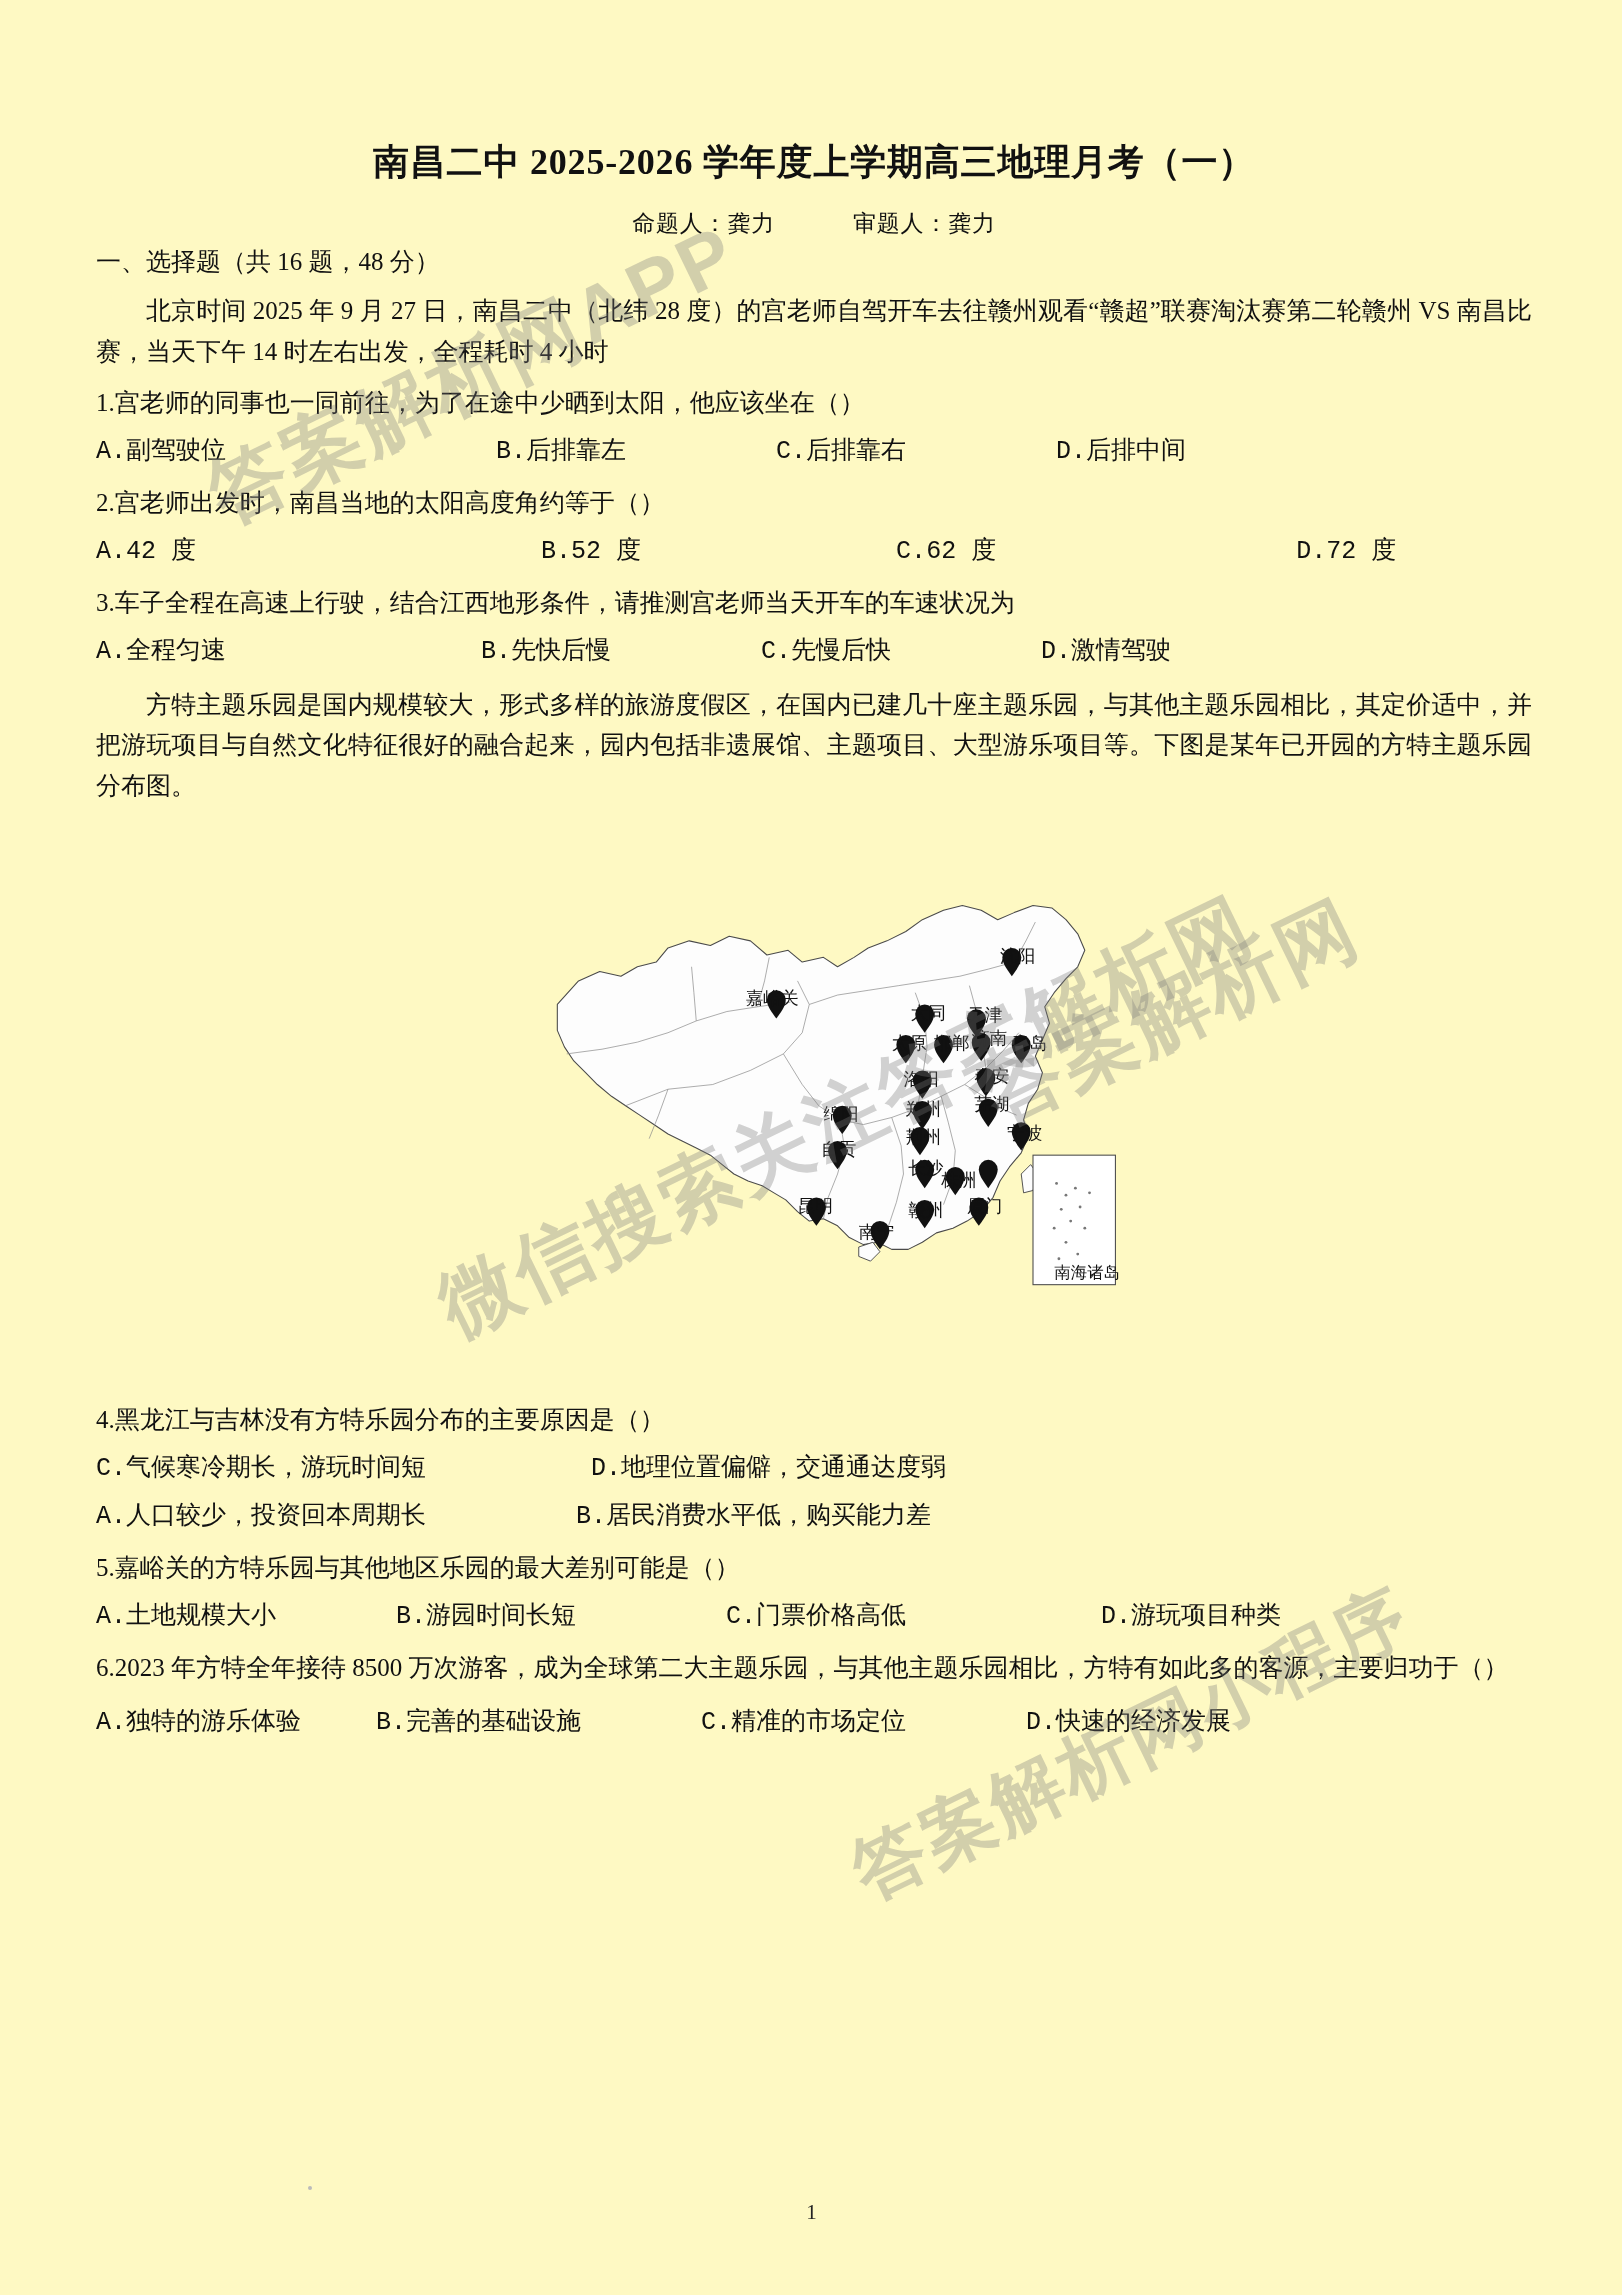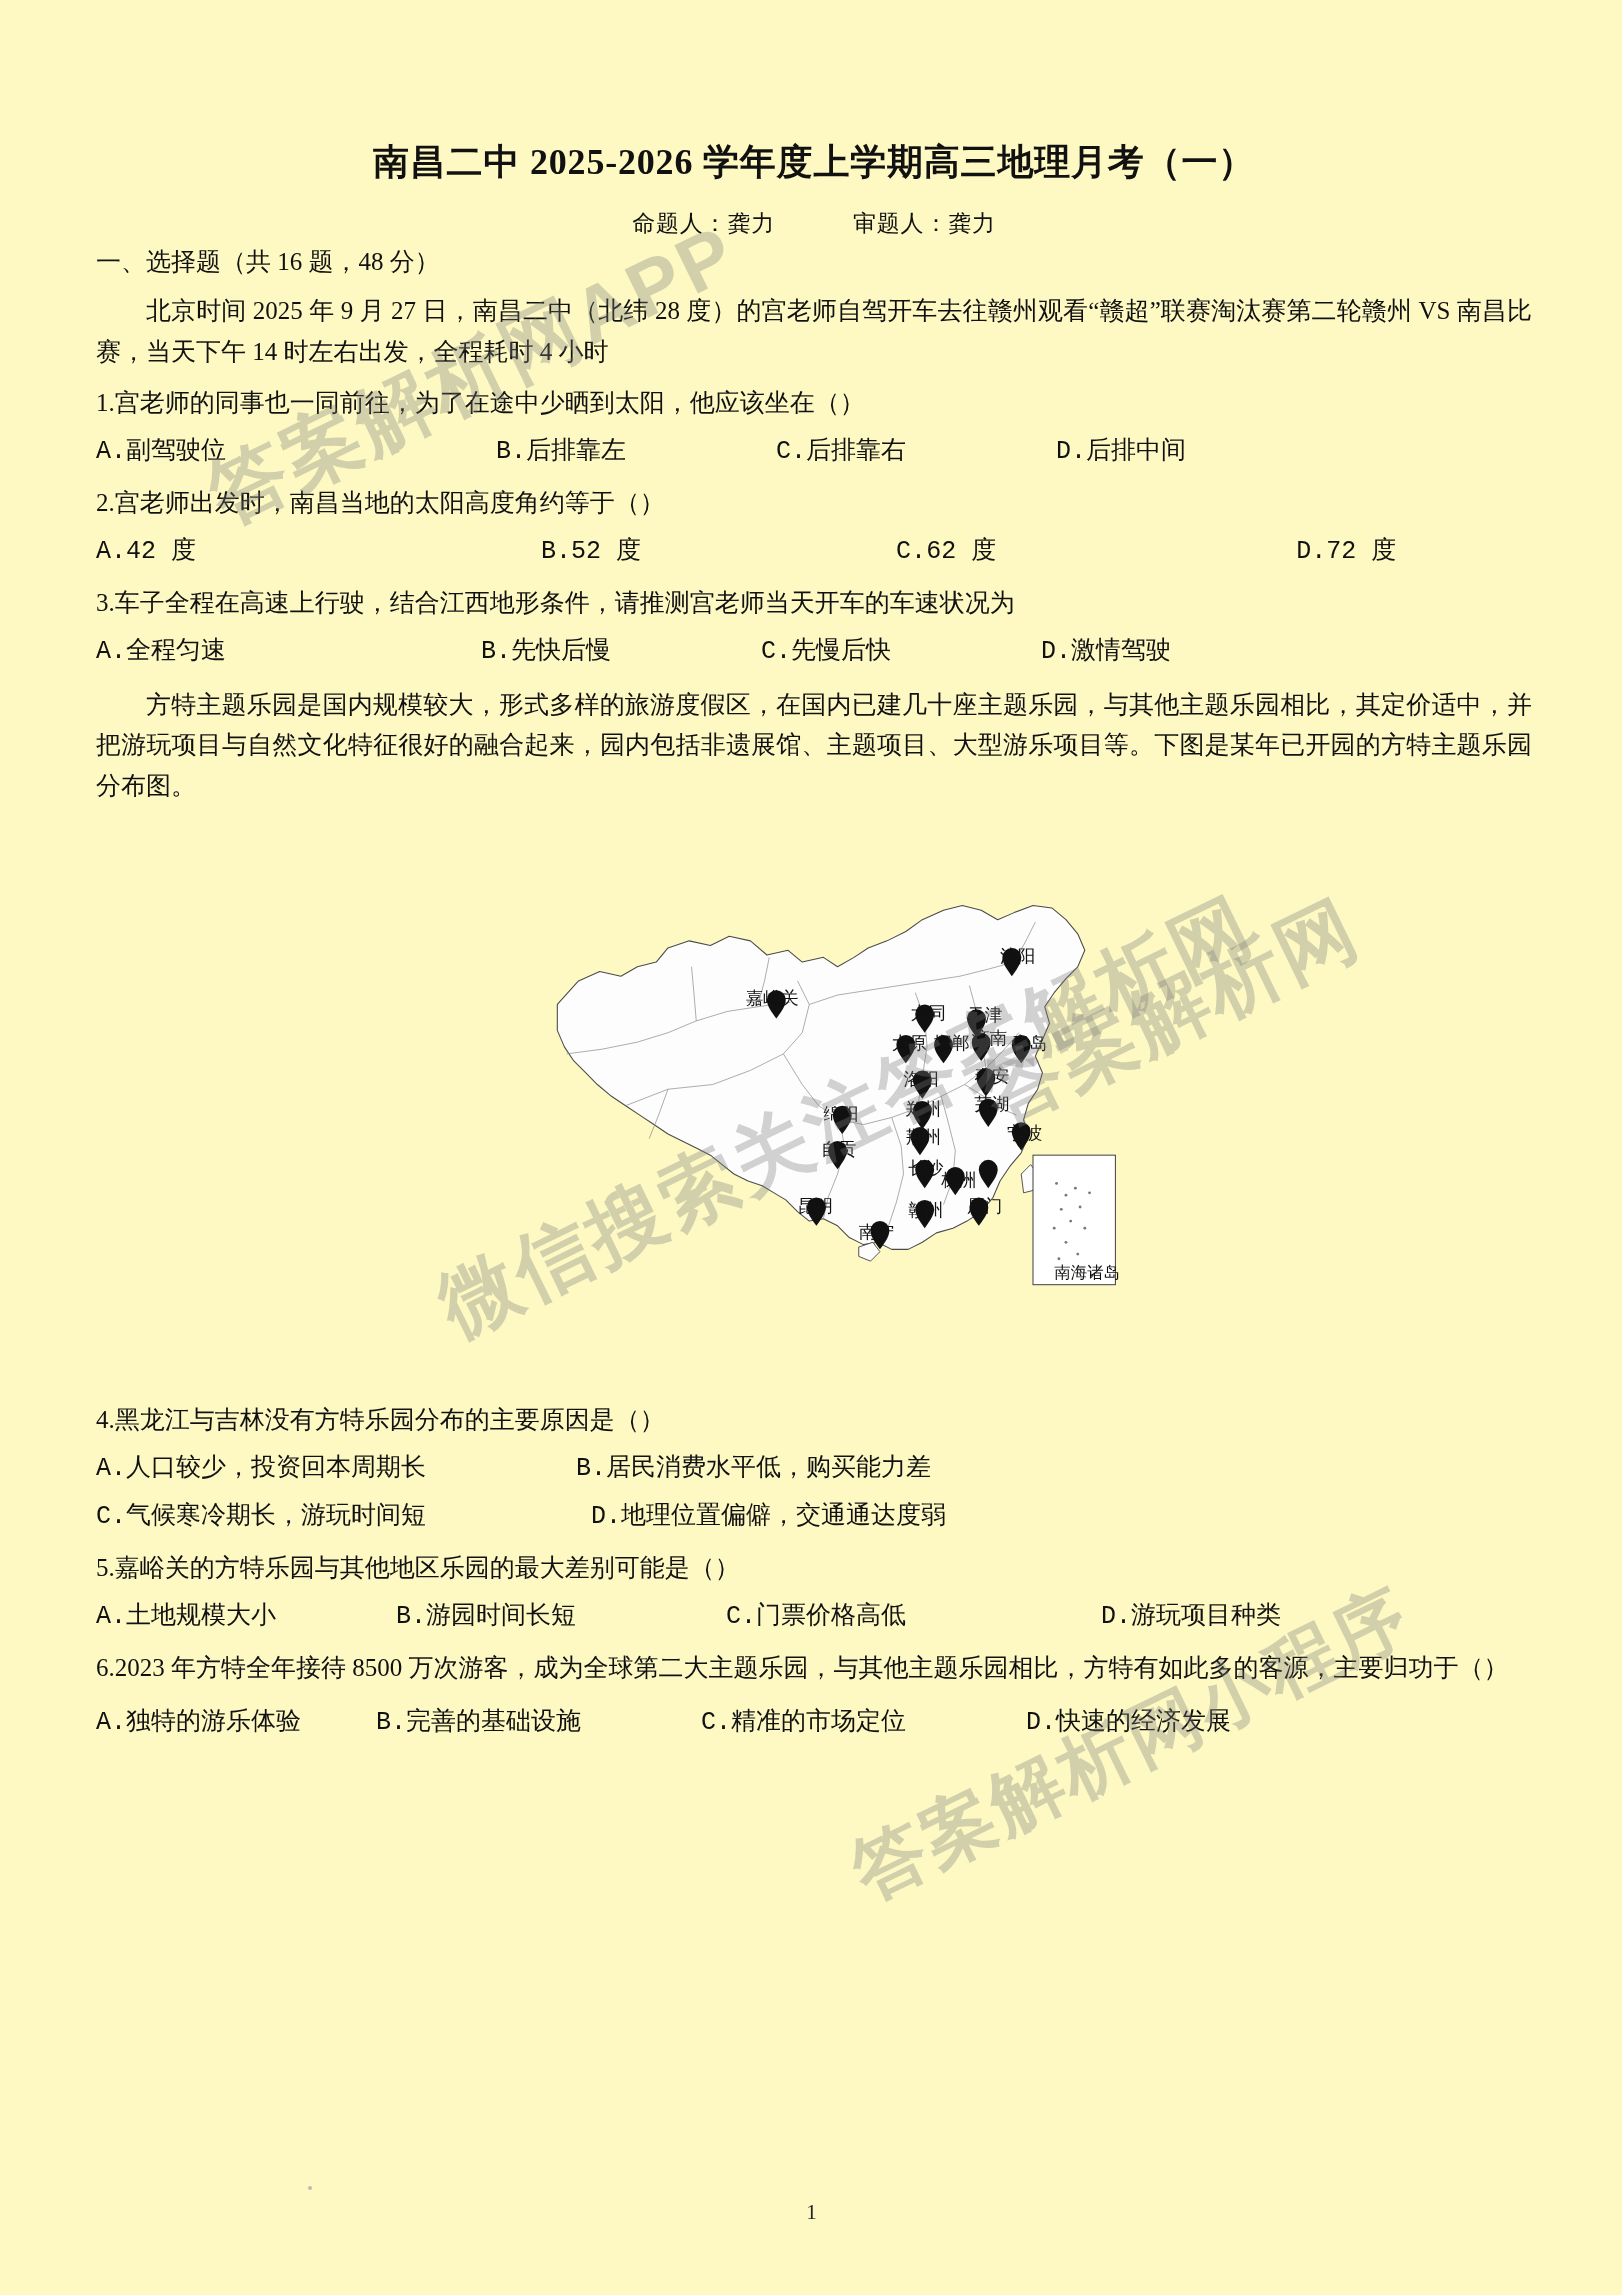--- a/index.html
+++ b/index.html
@@ -309,22 +309,22 @@
               <circle cx="534" cy="340" r="1.2"></circle>
             <circle cx="518" cy="344" r="1.2"></circle>
               <circle cx="544" cy="288" r="1.2"></circle>
           </g>
           <text class="inset-label" x="514" y="360">南海诸岛</text>
         </g>
       </svg>
     </div>
 
     <p class="para q">4.黑龙江与吉林没有方特乐园分布的主要原因是（）</p>
+    <div class="opts">C.气候寒冷期长，游玩时间短           D.地理位置偏僻，交通通达度弱</div>
     <div class="opts">A.人口较少，投资回本周期长          B.居民消费水平低，购买能力差</div>
-    <div class="opts">C.气候寒冷期长，游玩时间短           D.地理位置偏僻，交通通达度弱</div>
 
     <p class="para q">5.嘉峪关的方特乐园与其他地区乐园的最大差别可能是（）</p>
     <div class="opts">A.土地规模大小        B.游园时间长短          C.门票价格高低             D.游玩项目种类</div>
 
     <p class="para q">6.2023 年方特全年接待 8500 万次游客，成为全球第二大主题乐园，与其他主题乐园相比，方特有如此多的客源，主要归功于（）</p>
     <div class="opts" style="margin-top:15px;">A.独特的游乐体验     B.完善的基础设施        C.精准的市场定位        D.快速的经济发展</div>
 
   </div>
 
   <div class="tiny-dot"></div>

